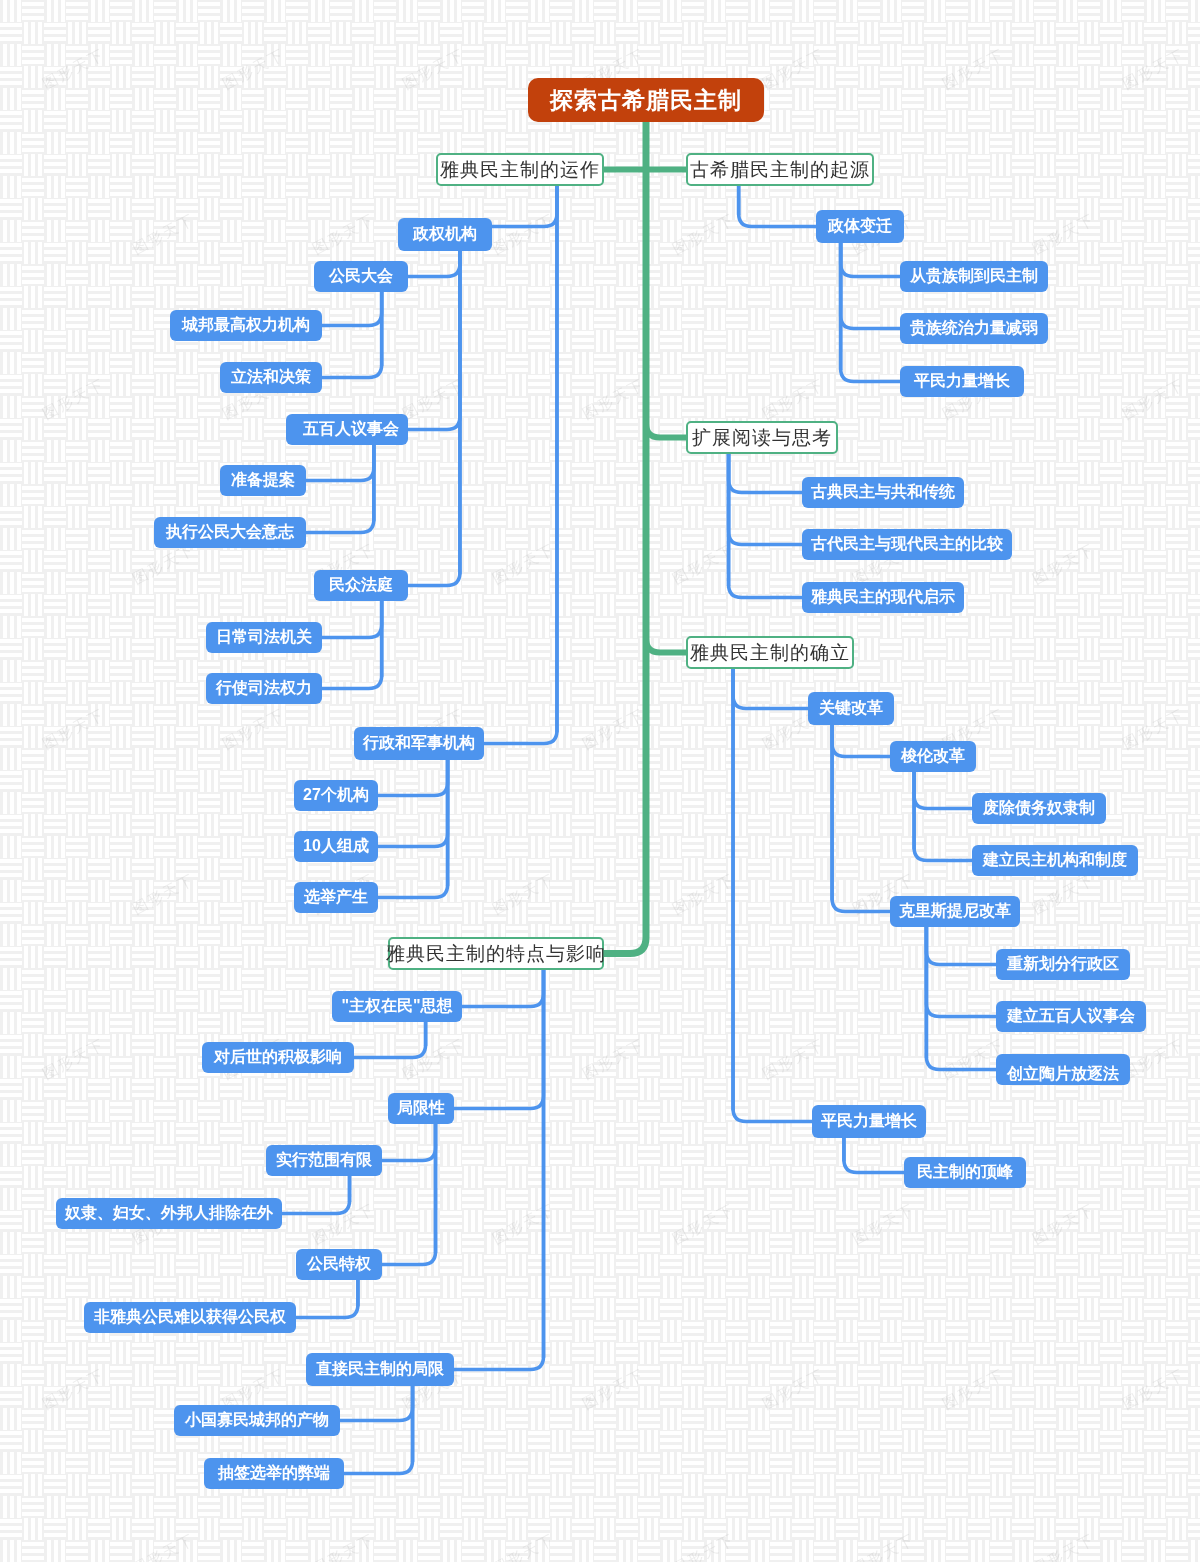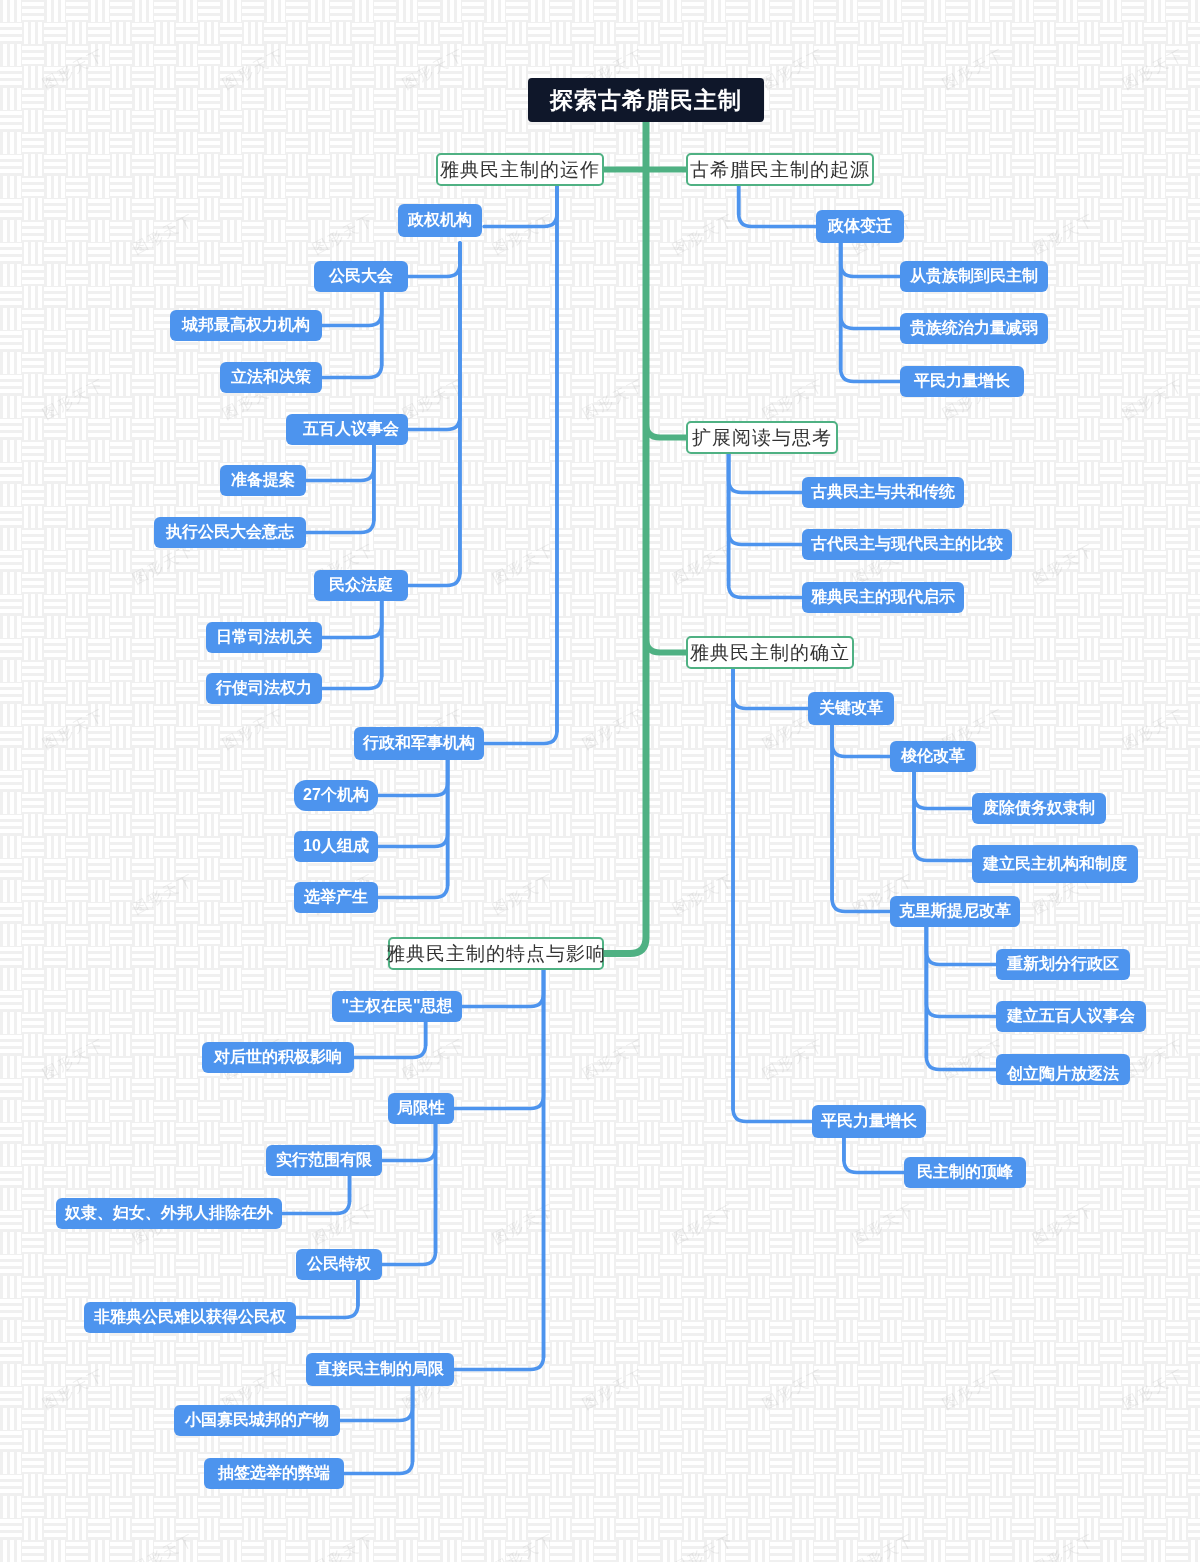--- a/index.html
+++ b/index.html
@@ -55,22 +55,22 @@
   #nodes{position:absolute;left:0;top:0;width:1200px;height:1562px;z-index:3;}
 
   .node{
     position:absolute;
     display:flex;align-items:center;justify-content:center;
     box-sizing:border-box;
     white-space:nowrap;
     font-family:"Liberation Sans","DejaVu Sans",sans-serif;
   }
   .n-root{
-    background:#0f172a;color:#ffffff;
-    border-radius:4px;
+    background:#c2410c;color:#ffffff;
+    border-radius:10px;
     font-size:23px;font-weight:bold;
     letter-spacing:1px;
     font-family:"Liberation Serif","DejaVu Serif",serif;
   }
   .n-l1{
     background:#ffffff;color:#333333;
     border:2px solid #4fb183;
     border-radius:5px;
     font-size:19px;
     letter-spacing:1px;
@@ -225,21 +225,21 @@
     </g>
 </svg>
 
 <div id="nodes">
     <div class="node n-root" style="left: 528px; top: 78px; width: 236px; height: 44px;">
       <span>探索古希腊民主制</span>
     </div>
     <div class="node n-l1" style="left: 436px; top: 153px; width: 168px; height: 33px;">
       <span>雅典民主制的运作</span>
     </div>
-    <div class="node n-l2" style="left: 398px; top: 204px; width: 84px; height: 33px;">
+    <div class="node n-l2" style="left: 398px; top: 218px; width: 94px; height: 33px;">
       <span>政权机构</span>
     </div>
     <div class="node n-l2" style="left: 314px; top: 261px; width: 94px; height: 31px;">
       <span>公民大会</span>
     </div>
     <div class="node n-l2" style="left: 170px; top: 310px; width: 152px; height: 31px;">
       <span>城邦最高权力机构</span>
     </div>
     <div class="node n-l2" style="left: 220px; top: 362px; width: 102px; height: 31px;">
       <span>立法和决策</span>
@@ -258,21 +258,21 @@
     </div>
     <div class="node n-l2" style="left: 206px; top: 622px; width: 116px; height: 31px;">
       <span>日常司法机关</span>
     </div>
     <div class="node n-l2" style="left: 206px; top: 673px; width: 116px; height: 31px;">
       <span>行使司法权力</span>
     </div>
     <div class="node n-l2" style="left: 354px; top: 727px; width: 130px; height: 33px;">
       <span>行政和军事机构</span>
     </div>
-    <div class="node n-l2" style="left: 294px; top: 780px; width: 84px; height: 31px; border-radius: 12px;">
+    <div class="node n-l2" style="left: 294px; top: 780px; width: 84px; height: 31px;">
       <span>27个机构</span>
     </div>
     <div class="node n-l2" style="left: 294px; top: 831px; width: 84px; height: 31px;">
       <span>10人组成</span>
     </div>
     <div class="node n-l2" style="left: 294px; top: 882px; width: 84px; height: 31px;">
       <span>选举产生</span>
     </div>
     <div class="node n-l1" style="left: 686px; top: 153px; width: 188px; height: 33px;">
       <span>古希腊民主制的起源</span>
@@ -306,21 +306,21 @@
     </div>
     <div class="node n-l2" style="left: 808px; top: 692px; width: 86px; height: 33px;">
       <span>关键改革</span>
     </div>
     <div class="node n-l2" style="left: 890px; top: 741px; width: 86px; height: 31px;">
       <span>梭伦改革</span>
     </div>
     <div class="node n-l2" style="left: 972px; top: 793px; width: 134px; height: 31px;">
       <span>废除债务奴隶制</span>
     </div>
-    <div class="node n-l2" style="left: 972px; top: 845px; width: 166px; height: 38px;">
+    <div class="node n-l2" style="left: 972px; top: 845px; width: 166px; height: 31px;">
       <span>建立民主机构和制度</span>
     </div>
     <div class="node n-l2" style="left: 890px; top: 896px; width: 130px; height: 31px;">
       <span>克里斯提尼改革</span>
     </div>
     <div class="node n-l2" style="left: 996px; top: 949px; width: 134px; height: 31px;">
       <span>重新划分行政区</span>
     </div>
     <div class="node n-l2" style="left: 996px; top: 1001px; width: 150px; height: 31px;">
       <span>建立五百人议事会</span>

